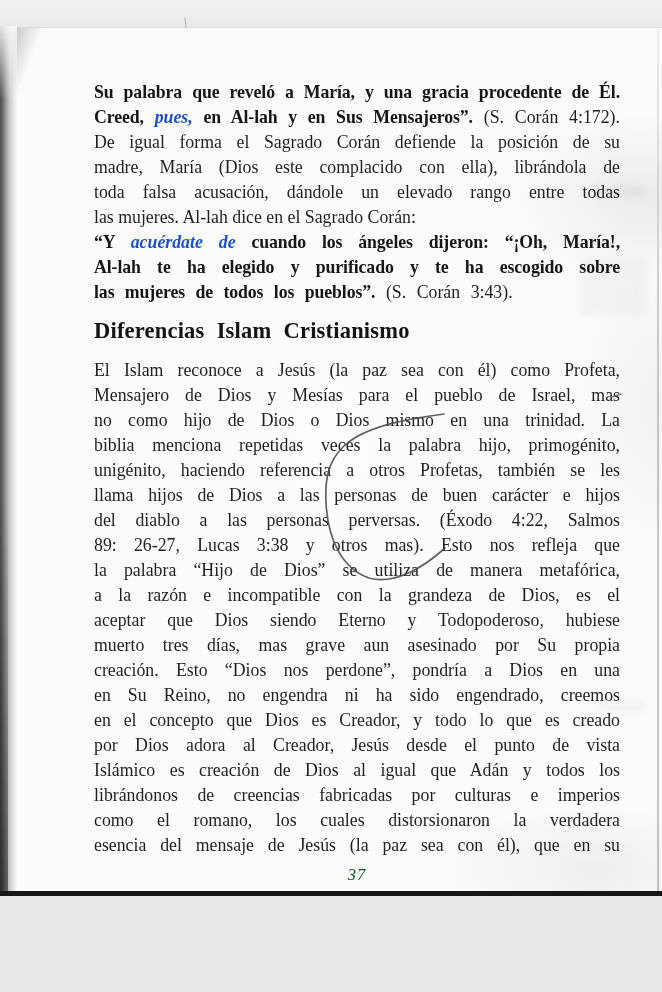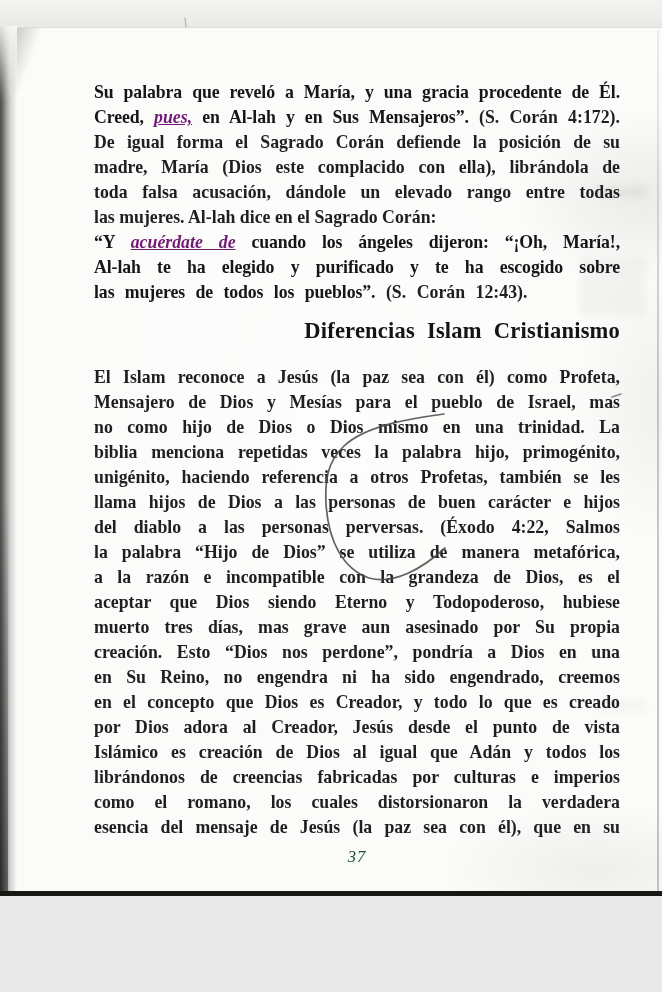--- a/index.html
+++ b/index.html
@@ -76,27 +76,27 @@
     position: absolute; left: 94px; top: 80px; width: 526px;
   }
   .line {
     height: 25px; line-height: 25px; overflow: hidden;
     font-size: 17.8px;
     text-align: justify; text-align-last: justify;
   }
   .line.left  { text-align-last: left; }
   .line.wide  { text-align-last: left; word-spacing: 0.34em; }
   .seg-b  { font-weight: 700; color: #161616; letter-spacing: -0.1px; }
-  .seg-bi { font-weight: 700; font-style: italic; color: #701a75; text-decoration: underline; }
-  .seg-r  { font-weight: 700; }
+  .seg-bi { font-weight: 700; font-style: italic; color: #1d4ed8; }
+  .seg-r  { font-weight: 400; }
 
   .heading {
-    margin: 5px 0 14px 0; height: 41px; line-height: 41px;
+    margin: 5px 0 7px 0; height: 41px; line-height: 41px;
     font-size: 22.5px; font-weight: 700; color: #141414;
-    text-align: right; word-spacing: 0.28em; letter-spacing: 0.2px;
+    text-align: left; word-spacing: 0.28em; letter-spacing: 0.2px;
   }
 
   .pagenum {
     margin-top: 7px; text-align: center;
     font-style: italic; font-size: 16.5px; color: #14532d;
     letter-spacing: 1px;
   }
 
   
   .pen-layer { position: absolute; inset: 0; pointer-events: none; }
@@ -116,31 +116,32 @@
   <div class="textblock">
     <div id="block1">
         <div class="line"><span class="seg-b">Su palabra que reveló a María, y una gracia procedente de Él.</span></div>
         <div class="line"><span class="seg-b">Creed, </span><span class="seg-bi">pues,</span><span class="seg-b"> en Al-lah y en Sus Mensajeros”.</span><span class="seg-r"> (S. Corán 4:172).</span></div>
         <div class="line"><span class="seg-r">De igual forma el Sagrado Corán defiende la posición de su</span></div>
         <div class="line"><span class="seg-r">madre, María (Dios este complacido con ella), librándola de</span></div>
         <div class="line"><span class="seg-r">toda falsa acusación, dándole un elevado rango entre todas</span></div>
         <div class="line left"><span class="seg-r">las mujeres. Al-lah dice en el Sagrado Corán:</span></div>
         <div class="line"><span class="seg-b">“Y </span><span class="seg-bi">acuérdate de</span><span class="seg-b"> cuando los ángeles dijeron: “¡Oh, María!,</span></div>
         <div class="line"><span class="seg-b">Al-lah te ha elegido y purificado y te ha escogido sobre</span></div>
-        <div class="line wide"><span class="seg-b">las mujeres de todos los pueblos”.</span><span class="seg-r"> (S. Corán 12:43).</span></div>
+        <div class="line wide"><span class="seg-b">las mujeres de todos los pueblos”.</span><span class="seg-r"> (S. Corán 3:43).</span></div>
       </div>
     <div class="heading">Diferencias Islam Cristianismo</div>
     <div id="block2">
         <div class="line"><span class="seg-r">El Islam reconoce a Jesús (la paz sea con él) como Profeta,</span></div>
         <div class="line"><span class="seg-r">Mensajero de Dios y Mesías para el pueblo de Israel, mas</span></div>
         <div class="line"><span class="seg-r">no como hijo de Dios o Dios mismo en una trinidad. La</span></div>
         <div class="line"><span class="seg-r">biblia menciona repetidas veces la palabra hijo, primogénito,</span></div>
         <div class="line"><span class="seg-r">unigénito, haciendo referencia a otros Profetas, también se les</span></div>
         <div class="line"><span class="seg-r">llama hijos de Dios a las personas de buen carácter e hijos</span></div>
         <div class="line"><span class="seg-r">del diablo a las personas perversas. (Éxodo 4:22, Salmos</span></div>
+        <div class="line"><span class="seg-r">89: 26-27, Lucas 3:38 y otros mas). Esto nos refleja que</span></div>
         <div class="line"><span class="seg-r">la palabra “Hijo de Dios” se utiliza de manera metafórica,</span></div>
         <div class="line"><span class="seg-r">a la razón e incompatible con la grandeza de Dios, es el</span></div>
         <div class="line"><span class="seg-r">aceptar que Dios siendo Eterno y Todopoderoso, hubiese</span></div>
         <div class="line"><span class="seg-r">muerto tres días, mas grave aun asesinado por Su propia</span></div>
         <div class="line"><span class="seg-r">creación. Esto “Dios nos perdone”, pondría a Dios en una</span></div>
         <div class="line"><span class="seg-r">en Su Reino, no engendra ni ha sido engendrado, creemos</span></div>
         <div class="line"><span class="seg-r">en el concepto que Dios es Creador, y todo lo que es creado</span></div>
         <div class="line"><span class="seg-r">por Dios adora al Creador, Jesús desde el punto de vista</span></div>
         <div class="line"><span class="seg-r">Islámico es creación de Dios al igual que Adán y todos los</span></div>
         <div class="line"><span class="seg-r">librándonos de creencias fabricadas por culturas e imperios</span></div>

